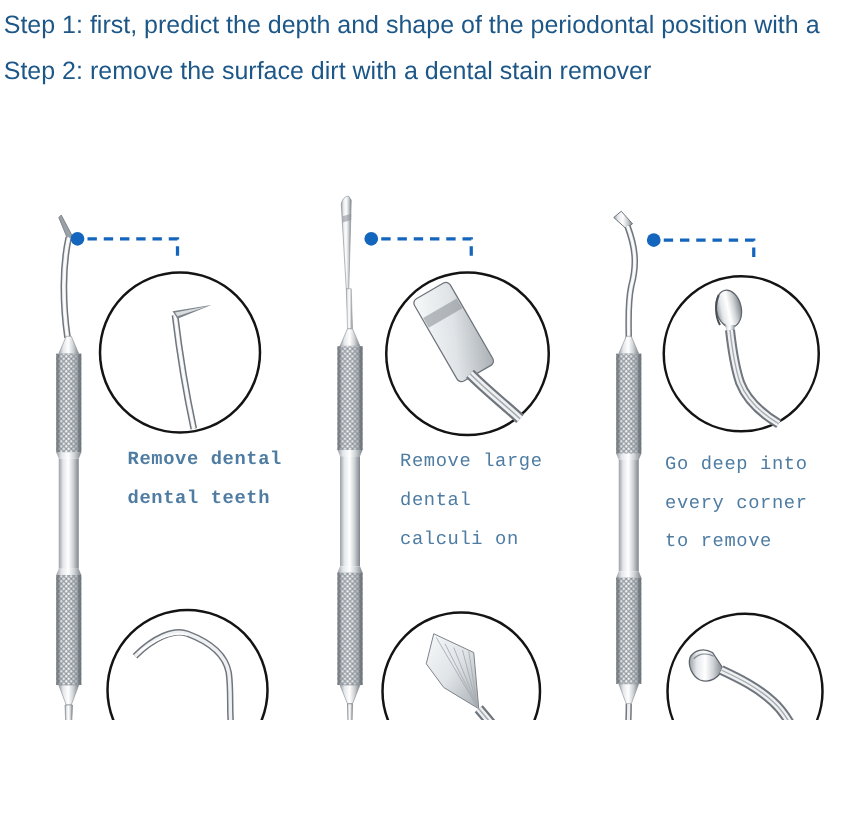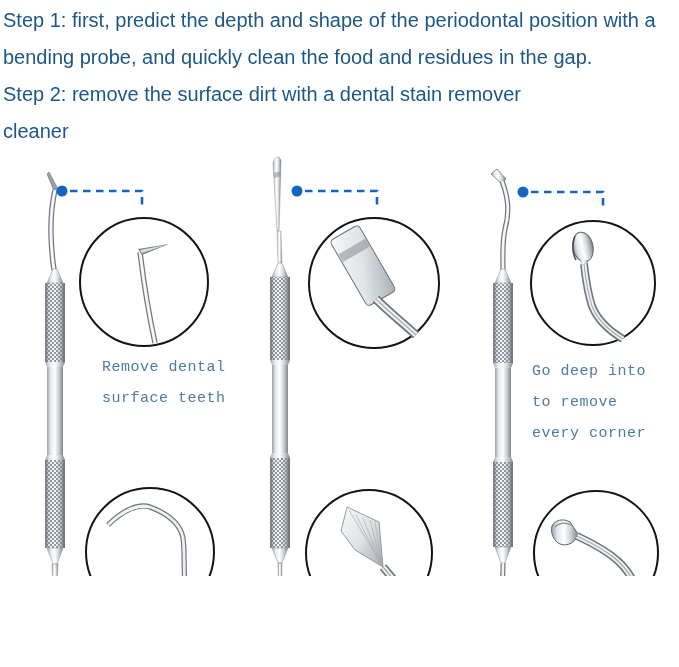--- a/index.html
+++ b/index.html
@@ -5,21 +5,21 @@
   html,body{margin:0;padding:0;background:#ffffff;}
   .stage{position:relative;width:679px;height:576px;background:#fff;overflow:hidden;
          font-family:"Liberation Sans",sans-serif;}
   .steps{position:absolute;left:3px;top:2px;color:#1d5787;
          font:20px/37px "Liberation Sans",sans-serif;white-space:nowrap;}
   .steps div{height:37px;}
   svg.abs{position:absolute;display:block;}
   .leaders{left:0;top:0;pointer-events:none;}
   .caption{position:absolute;color:#4e7ca2;font:15px/31px "Liberation Mono",monospace;
            white-space:nowrap;letter-spacing:0.5px;}
-  .cap1{left:102px;top:352px;}
+  .cap1{left:102px;top:352px;font-weight:bold;}
   .cap2{left:320px;top:354px;}
   .cap3{left:532px;top:356px;}
   .t1{left:25px;top:167px;}
   .t2{left:250px;top:155px;}
   .t3{left:473px;top:167px;}
   .c1{left:77px;top:215px;}
   .c2{left:83px;top:485px;}
   .c3{left:306px;top:215px;}
   .c4{left:303px;top:487px;}
   .c5{left:529px;top:219px;}
@@ -48,23 +48,21 @@
         <stop offset="1" stop-color="#a8aeb3"></stop>
       </linearGradient>
       <pattern id="pKnurl" width="4" height="4" patternUnits="userSpaceOnUse">
         <path d="M0 4 L4 0 M0 0 L4 4" stroke="#868d94" stroke-width="0.9" fill="none"></path>
       </pattern>
     </defs>
   </svg>
 
   <div class="steps">
     <div>Step 1: first, predict the depth and shape of the periodontal position with a</div>
-    <div>bending probe, and quickly clean the food and residues in the gap.</div>
     <div>Step 2: remove the surface dirt with a dental stain remover</div>
-    <div>cleaner</div>
   </div>
 
   <svg class="abs t1" width="60" height="500" viewBox="0 0 60 500">
     <g>
       <polygon points="29,24 33,22 24,5 22,7" fill="#9aa0a7" stroke="#6d737a" stroke-width="0.6"></polygon>
       <path class="tube-d" d="M30,23 C25,45 25,75 29,103" stroke-width="5.4"></path>
       <path class="tube-l" d="M30,23 C25,45 25,75 29,103" stroke-width="3"></path>
       <path class="tube-w" d="M30,23 C25,45 25,75 29,103" stroke-width="1.1"></path>
     </g>
     <g>
@@ -216,21 +214,26 @@
     <circle cx="64" cy="64" r="62" fill="#ffffff" stroke="#141414" stroke-width="2"></circle>
     <path d="M20,37 C23,31 31,29 38,33 L46,45 C44,53 36,58 28,55 C22,52 18,44 20,37 Z" fill="url(#gMetal)" stroke="#5f656c" stroke-width="1"></path>
     <path d="M23,38 C27,34 33,33 39,36" fill="none" stroke="#878d94" stroke-width="1.1"></path>
     <path class="tube-d" d="M45,47 C60,54 74,61 86,72 C95,80 102,92 107,104" stroke-width="8"></path>
     <path class="tube-l" d="M45,47 C60,54 74,61 86,72 C95,80 102,92 107,104" stroke-width="4.8"></path>
     <path d="M45,47 C60,54 74,61 86,72 C95,80 102,92 107,104" fill="none" stroke="#a6abb0" stroke-width="1.1"></path>
   </svg>
 
   <div class="caption cap1">
     <div>Remove dental</div>
-    <div>surface teeth</div>
+    <div>dental teeth</div>
+  </div>
+  <div class="caption cap2">
+    <div>Remove large</div>
+    <div>dental</div>
+    <div>calculi on</div>
   </div>
   <div class="caption cap3">
     <div>Go deep into</div>
+    <div>every corner</div>
     <div>to remove</div>
-    <div>every corner</div>
   </div>
 
 </div>
 
 </body></html>

